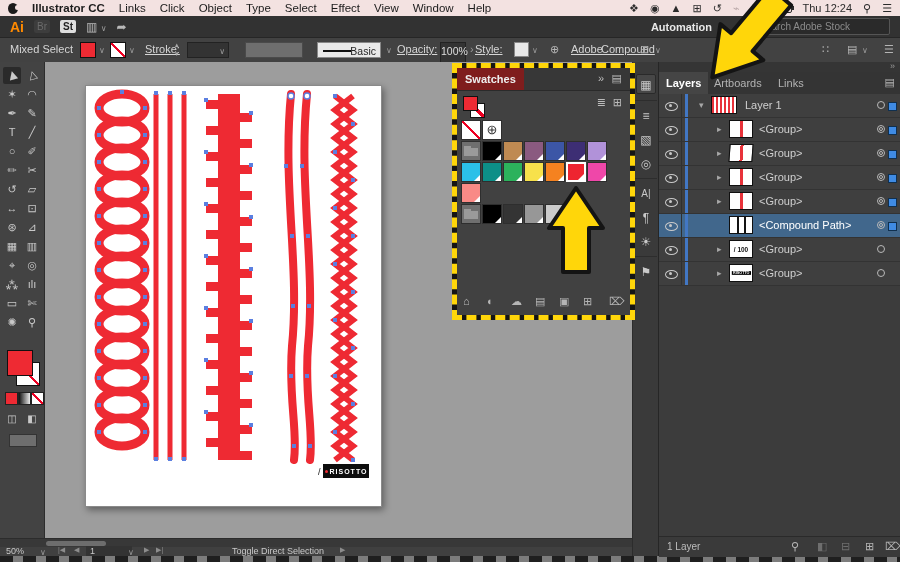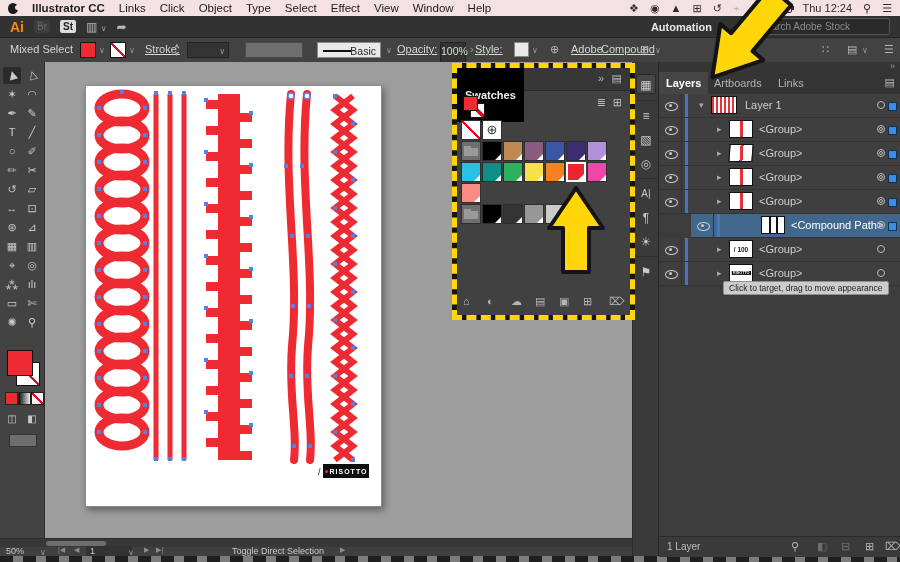--- a/index.html
+++ b/index.html
@@ -74,21 +74,21 @@
   .dicon.tile{background:#474747;border:1px solid #2a2a2a;border-radius:2px;box-sizing:border-box;}
   .dsep{position:absolute;left:2px;width:22px;height:1px;background:#2d2d2d;}
   
   #layers{position:absolute;left:658px;top:62px;width:242px;height:494px;background:#3c3c3c;border-left:1px solid #262626;}
   #lp-top{position:absolute;left:0;top:0;width:242px;height:10px;background:#353535;color:#999;font-size:9px;}
   #lp-tabs{position:absolute;left:0;top:10px;width:242px;height:22px;background:#343434;border-bottom:1px solid #2a2a2a;font-size:11px;}
   .ltab{position:absolute;top:0;height:22px;line-height:22px;padding:0 7px;color:#b3b3b3;}
   .ltab.on{background:#454545;color:#fff;font-weight:bold;}
   #lrows{position:absolute;left:0;top:32px;width:242px;}
   .lrow{position:relative;height:23px;border-bottom:1px solid #333;background:#3f3f3f;}
-  .lrow.selr{background:#41678c;margin-left:32px;}
+  .lrow.selr{background:#41678c;}
   .lrow.selr .lbl{color:#fff;}
   .eye{position:absolute;left:6px;top:8px;width:11px;height:7px;border:1px solid #c9c9c9;border-radius:50%;}
   .eye::after{content:'';position:absolute;left:3px;top:1px;width:3px;height:3px;border-radius:50%;background:#c9c9c9;}
   .vd{position:absolute;left:22px;top:0;bottom:0;width:1px;background:#303030;}
   .cbar{position:absolute;left:26px;top:0;bottom:0;width:3px;background:#4277c4;}
   .chev{position:absolute;top:6px;color:#a8a8a8;font-size:9px;}
   .th{position:absolute;top:2px;width:24px;height:18px;background:#fff;border:1px solid #101010;box-sizing:border-box;}
   .th-stripes{background:repeating-linear-gradient(90deg,#e8323a 0 2px,#fff 2px 4px);}
   .th-line{background:linear-gradient(90deg,#fff 0 10px,#e8323a 10px 13px,#fff 13px);}
   .th-bw{background:linear-gradient(90deg,#fff 0 7px,#131313 7px 9px,#fff 9px 14px,#131313 14px 16px,#fff 16px);}
@@ -103,21 +103,21 @@
     color:#bdbdbd;font-size:10px;}
   #lp-bottom .bic{position:absolute;top:3px;font-size:11px;color:#b5b5b5;}
   #tooltip{position:absolute;left:723px;top:281px;background:#cccccc;border:1px solid #8f8f8f;border-radius:2px;
     color:#222;font-size:8.5px;padding:1px 5px;white-space:nowrap;z-index:40;}
   
   #swwrap{position:absolute;left:457px;top:68px;width:173px;height:247px;z-index:20;}
   #swwrap::before{content:'';position:absolute;inset:-5px;border:5px solid #141414;}
   #swwrap::after{content:'';position:absolute;inset:-5px;border:5px dashed #ffd60a;pointer-events:none;}
   #swpanel{position:absolute;inset:0;background:#414141;}
   #swhead{position:absolute;left:0;top:0;width:173px;height:22px;background:#373737;border-bottom:1px solid #2a2a2a;}
-  #swtab{position:absolute;left:0;top:0;height:22px;line-height:22px;padding:16px 8px;background:#000000;color:#eee;font-size:11px;font-weight:bold;}
+  #swtab{position:absolute;left:0;top:0;height:22px;line-height:22px;padding:0 8px;background:#7f1d1d;color:#eee;font-size:11px;font-weight:bold;}
   .swhic{position:absolute;top:4px;color:#bbb;font-size:11px;}
   .swfs-f{position:absolute;left:6px;top:28px;width:13px;height:13px;background:#ee2a33;border:1px solid #111;z-index:2;}
   .swfs-s{position:absolute;left:13px;top:35px;width:13px;height:13px;border:1px solid #111;z-index:1;
     background:linear-gradient(to top right,#fff 42%,#e02 42%,#e02 58%,#fff 58%);}
   .sw{position:absolute;width:20px;height:20px;box-sizing:border-box;}
   .swc{border:1px solid #2e2e2e;}
   .swc::after{content:'';position:absolute;right:0;bottom:0;border-left:6px solid transparent;border-bottom:6px solid #fff;}
   .swc.selsw{border:2px solid #fff;}
   .swnone{background:linear-gradient(to top right,#fff 45%,#e02 45%,#e02 55%,#fff 55%);border:1px solid #2e2e2e;}
   .swreg{background:#fff;border:1px solid #2e2e2e;color:#333;font-size:13px;text-align:center;line-height:18px;}
@@ -521,21 +521,20 @@
     <div id="lp-bottom">
       <span style="position:absolute;left:8px;top:4px">1 Layer</span>
       <span class="bic" style="left:132px">⚲</span>
       <span class="bic" style="left:158px;color:#6e6e6e">◧</span>
       <span class="bic" style="left:182px;color:#6e6e6e">⊟</span>
       <span class="bic" style="left:206px">⊞</span>
       <span class="bic" style="left:226px">⌦</span>
     </div>
   </div>
 
-  <div id="tooltip">Click to target, drag to move appearance</div>
 
   <div id="swwrap">
     <div id="swpanel">
       <div id="swhead">
         <span id="swtab">Swatches</span>
         <span class="swhic" style="right:26px">»</span>
         <span class="swhic" style="right:8px">▤</span>
       </div>
       <span class="swfs-f"></span>
       <span class="swfs-s"></span>

